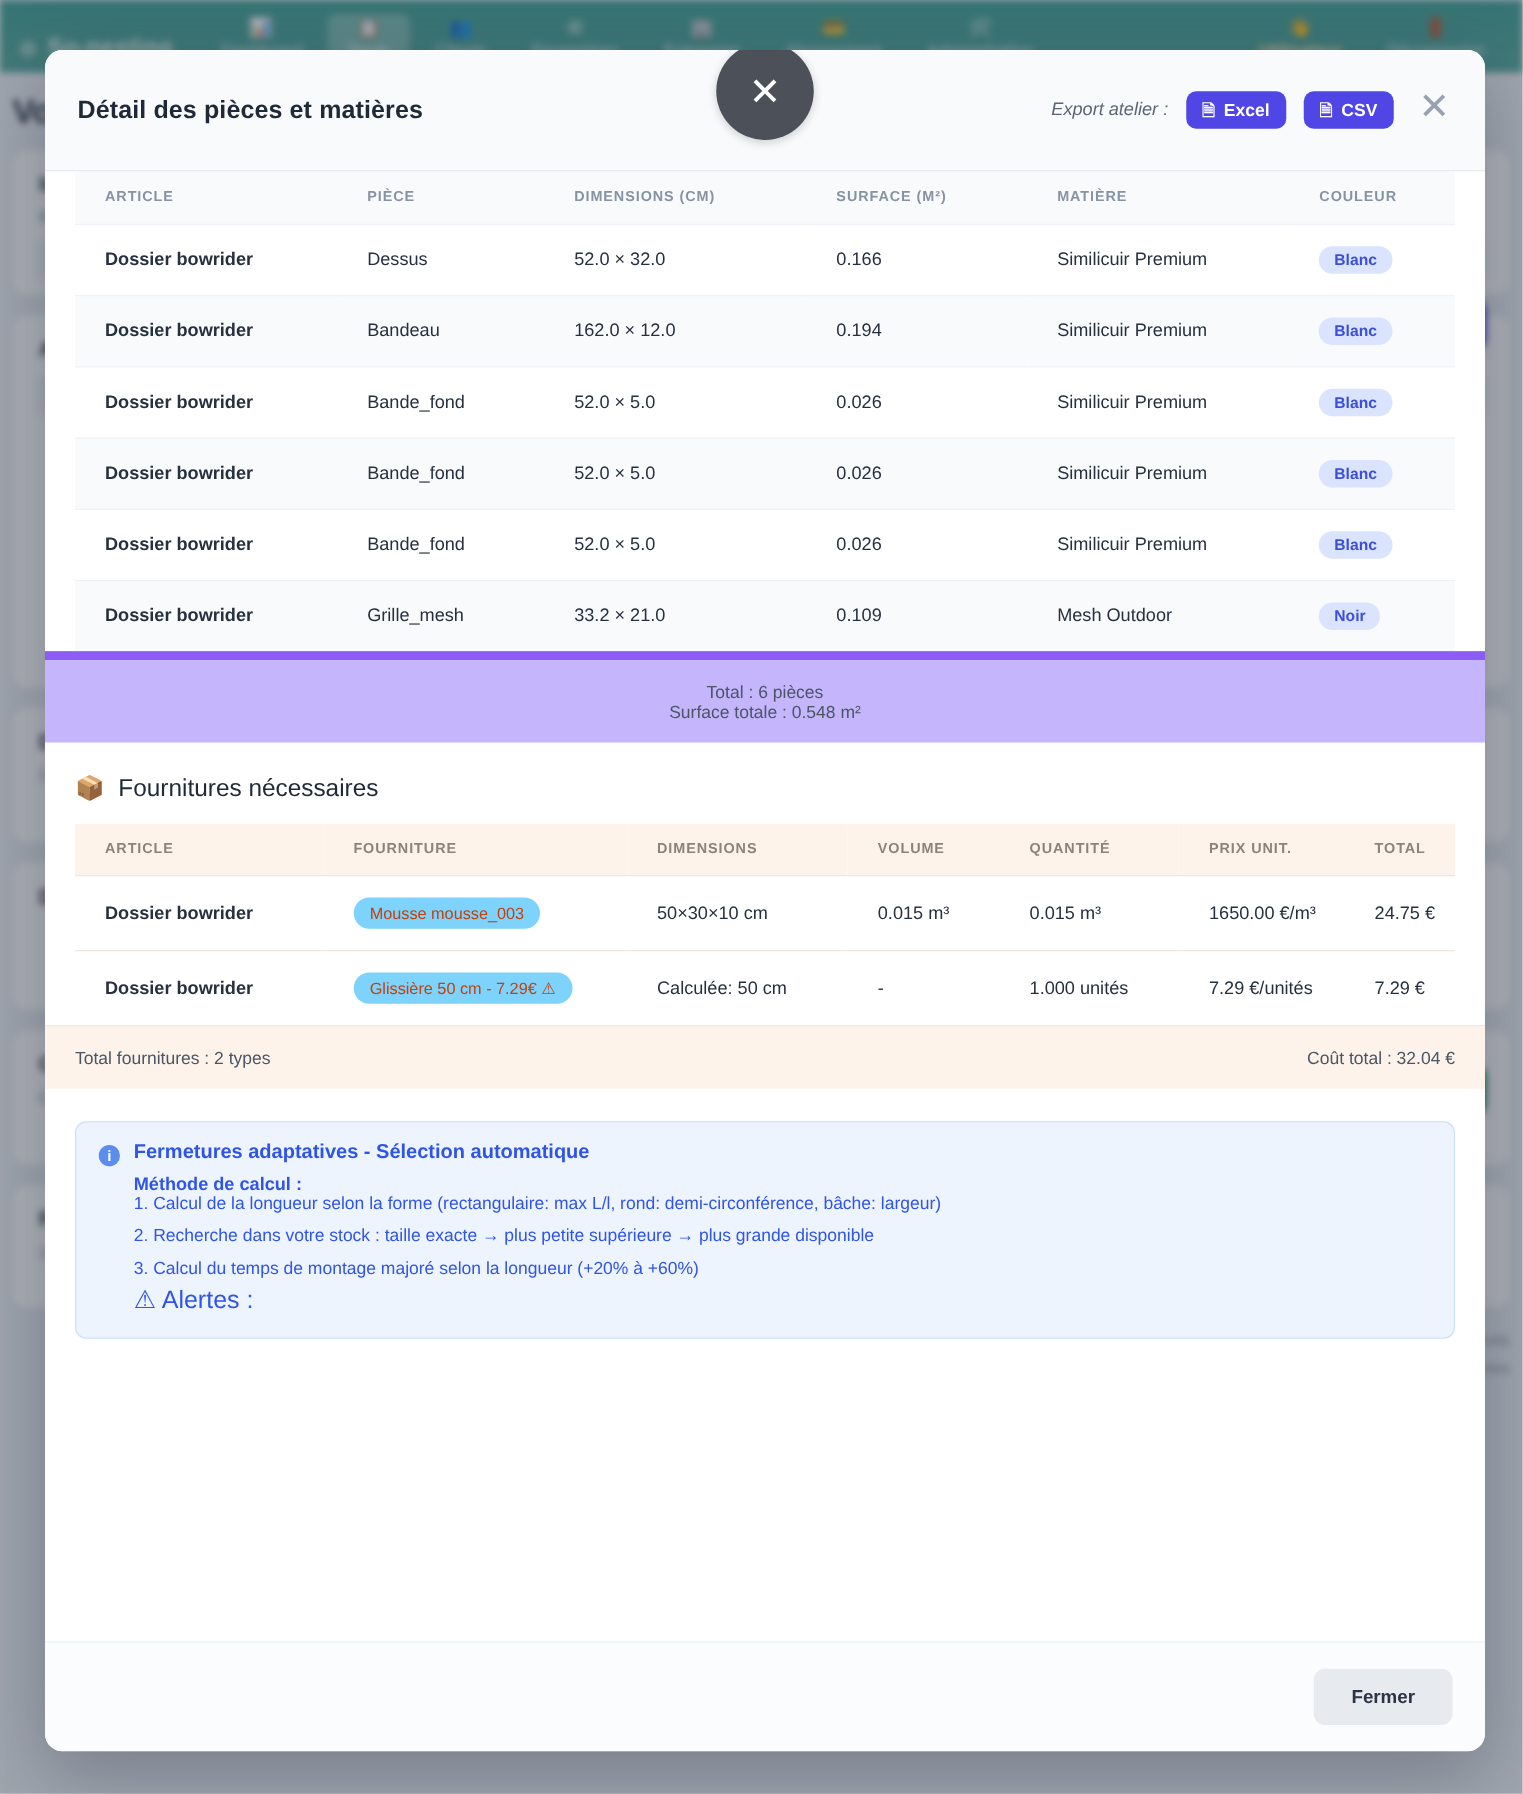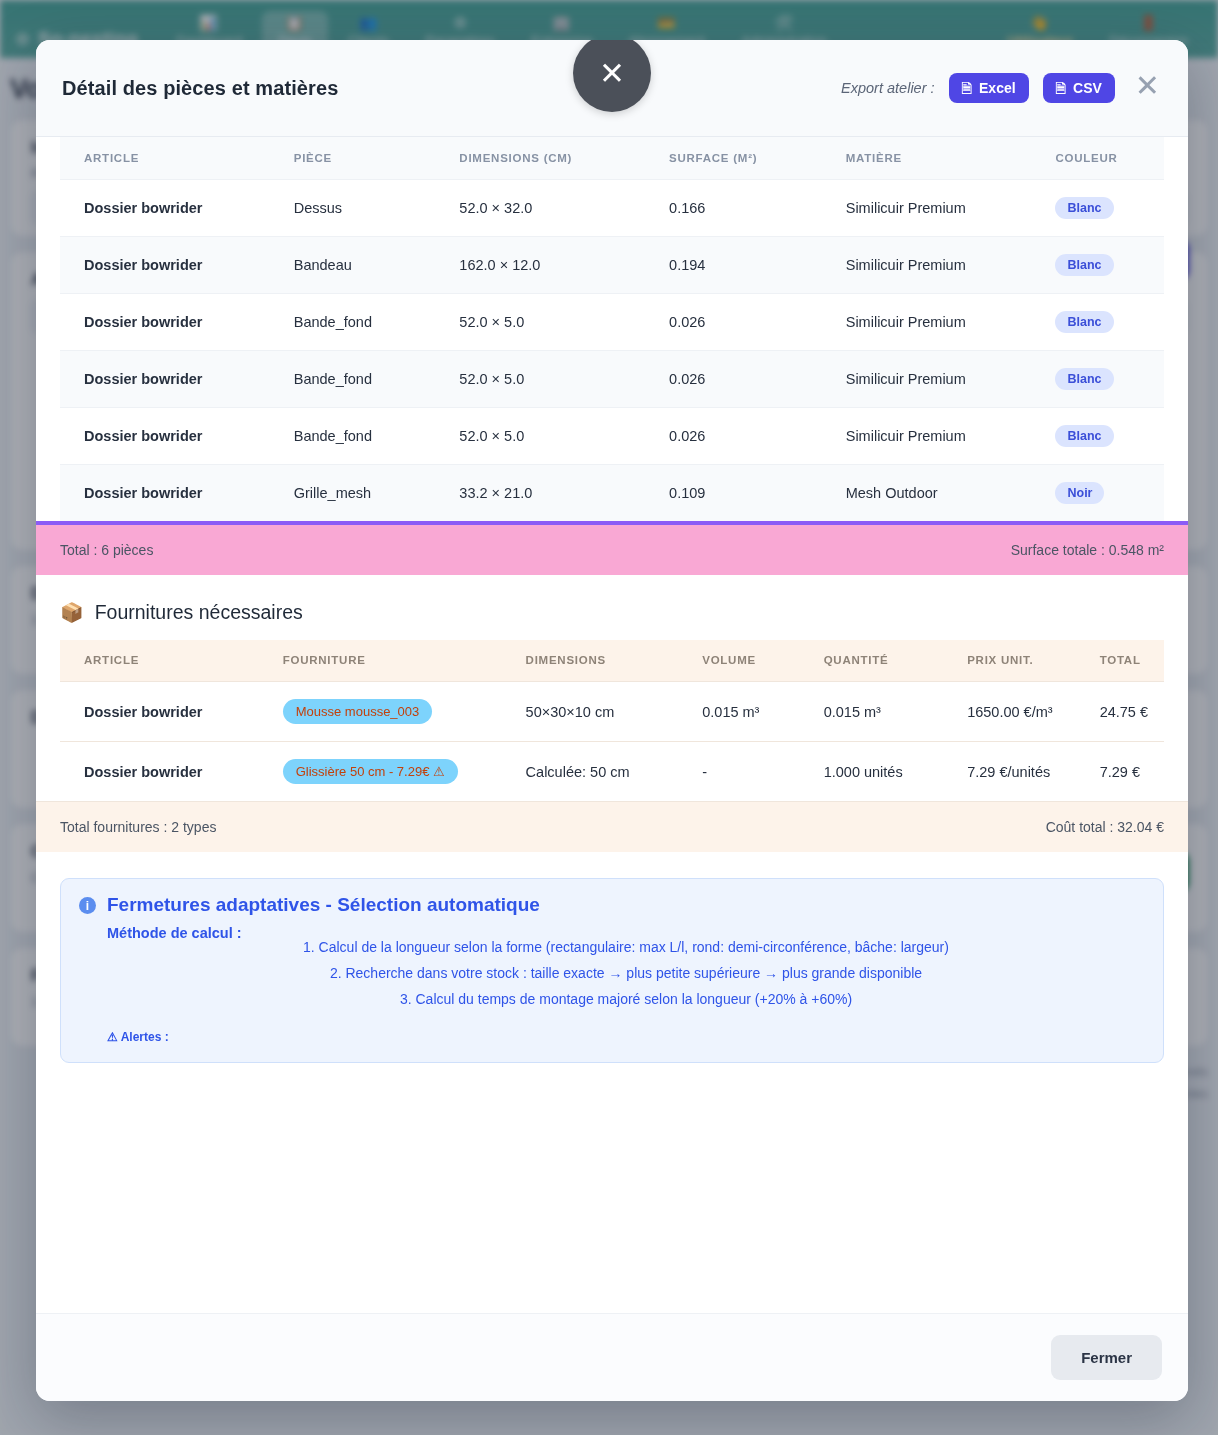--- a/index.html
+++ b/index.html
@@ -121,22 +121,22 @@
     border-top: 1px solid #eef1f5; height: 54px;
   }
   .pieces tbody tr:nth-child(even) td { background: #f8fafc; }
   .pieces td.art { font-weight: 700; }
   .badge-color {
     display: inline-block; background: #dbe4fe; color: #3b4fd8;
     border-radius: 20px; padding: 4px 12px; font-size: 12.5px; font-weight: 700;
   }
   .totals-row {
     display: flex; justify-content: space-between; align-items: center;
-    background: #f9a8d4; border-top: 4px solid #8b5cf6;
-    padding: 17px 24px; font-size: 14px; color: #4b5564;
+    background: #c4b5fd; border-top: 7px solid #8b5cf6;
+    padding: 17px 24px; font-size: 14px; color: #4b5564; flex-direction: column;
   }
 
   
   .four-section { padding: 26px 24px 0 24px; }
   .four-title {
     display: flex; align-items: center; gap: 11px;
     font-size: 19.5px; color: #1f2937; font-weight: 400; margin-bottom: 16px;
   }
   .four-title .cube { font-size: 19px; color:#ea7317; line-height:1; }
   .four th {
@@ -165,25 +165,25 @@
     background: #eef4fe; border: 1px solid #cfe0fb; border-radius: 9px;
     padding: 15px 18px 18px 18px;
     color: #2f54e8;
   }
   .info-head { display: flex; gap: 11px; align-items: flex-start; }
   .info-i {
     width: 17px; height: 17px; border-radius: 50%; background: #5b8def; color: #fff;
     font-size: 12px; font-weight: 700; display: flex; align-items: center;
     justify-content: center; flex: 0 0 17px; margin-top: 3px;
   }
-  .info-panel .strong { font-weight: 700; font-size: 19px; }
+  .info-panel .strong { font-weight: 700; font-size: 16px; }
   .info-panel .sub { font-weight: 700; font-size: 14.5px; margin-top: 9px; }
   .info-panel ol { list-style: none; margin-top: 13px; }
-  .info-panel ol li { font-size: 14px; line-height: 26px; text-align: center; }
-  .info-panel .alert-h { font-size: 12px; margin-top: 18px; font-weight: 700; }
+  .info-panel ol li { font-size: 14px; line-height: 26px; }
+  .info-panel .alert-h { font-size: 20px; font-weight: 400; }
   .info-panel ul { margin-top: 6px; padding-left: 24px; }
   .info-panel ul li { font-size: 14px; line-height: 25px; }
   .info-body { padding-left: 28px; margin-top: -20px; }
 
   
   .modal-footer {
     height: 88px; min-height: 88px;
     border-top: 1px solid #eef1f5; background: #fbfcfe;
     display: flex; align-items: center; justify-content: flex-end;
     padding: 0 26px;

